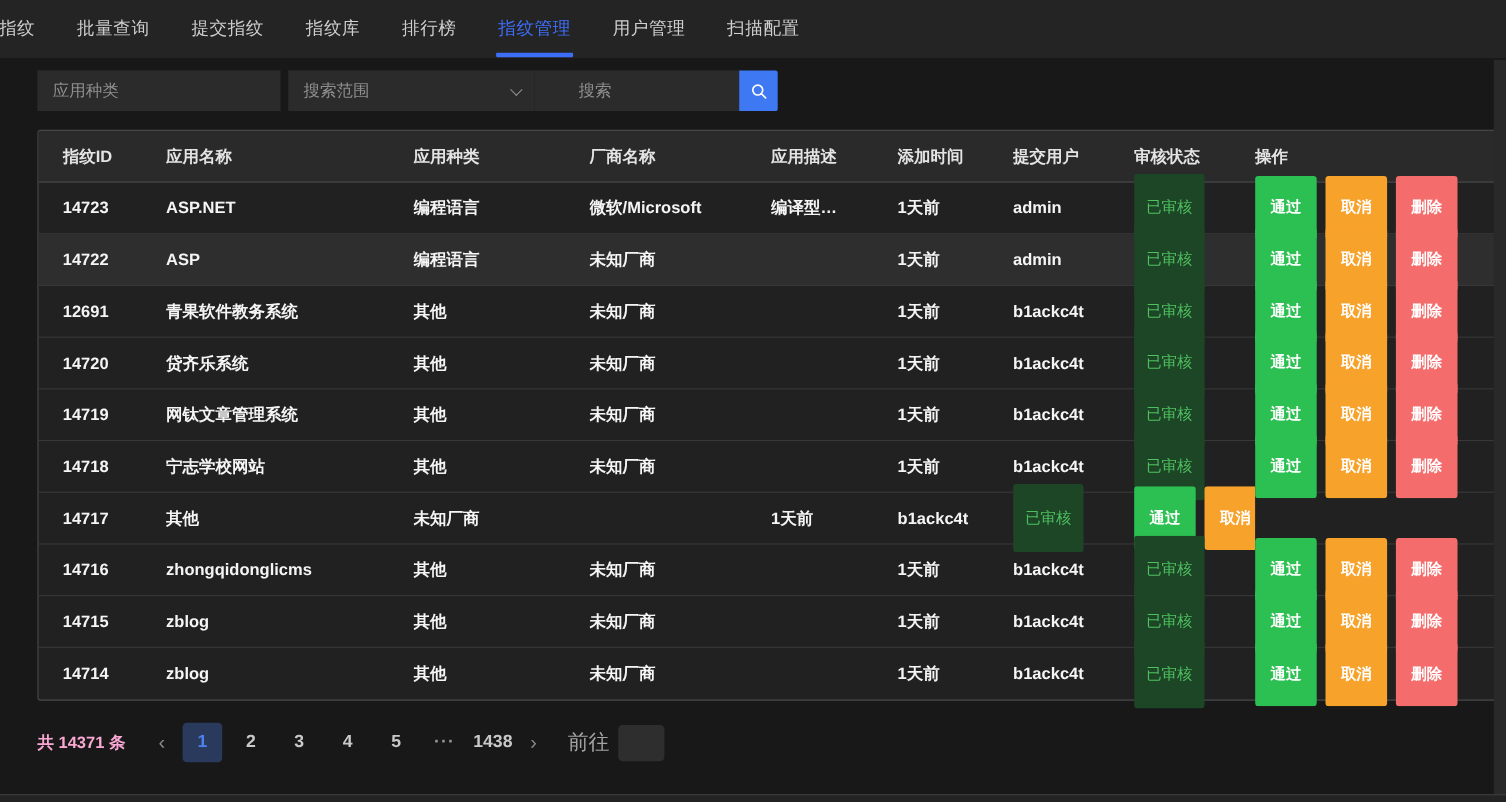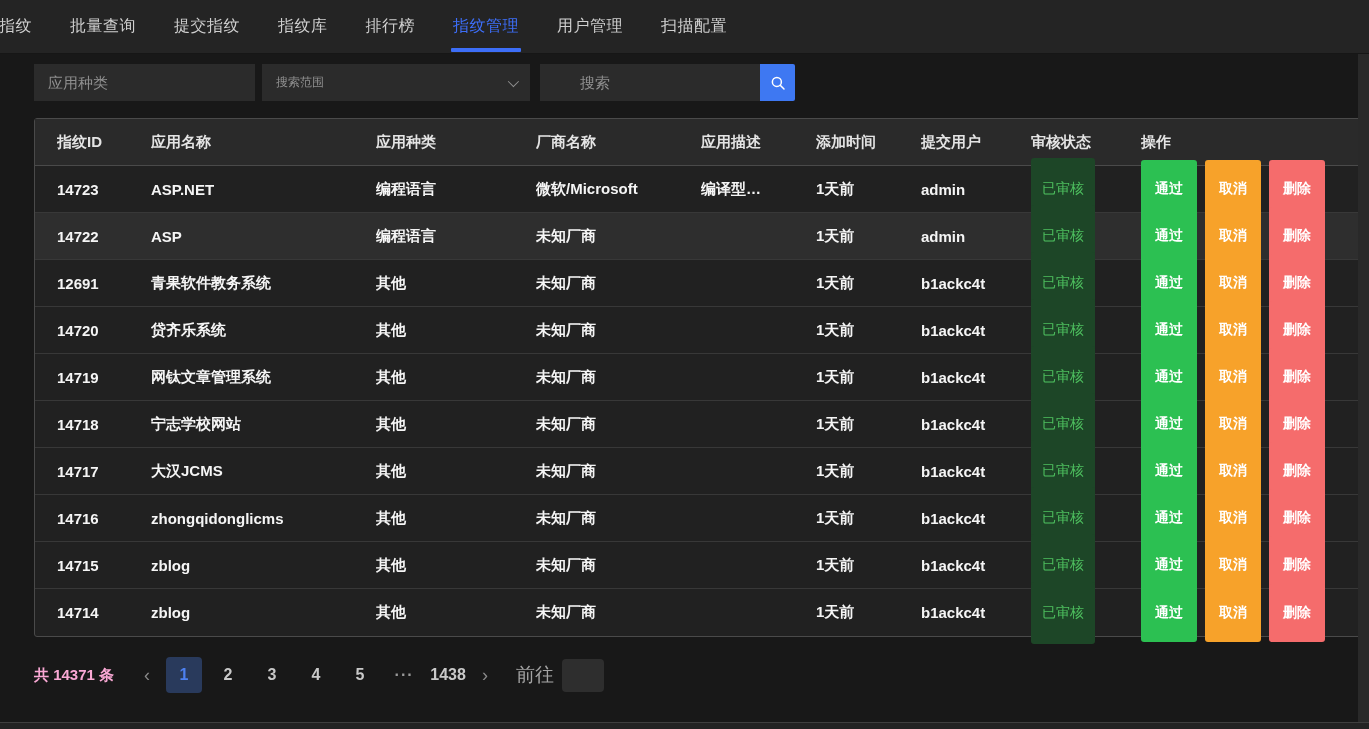--- a/index.html
+++ b/index.html
@@ -29,29 +29,29 @@
   }
   
   .searchbar { position:absolute; top:64px; left:34px; height:37px; display:flex; align-items:stretch; }
   .s-input {
     background:#2b2b2b; border:none; outline:none; color:#ddd;
     font-size:15px; padding:0 14px; font-family:inherit;
   }
   .s-input::placeholder { color:#8f8f8f; }
   .cat-input { width:221px; }
   .scope-select {
-    width:268px; margin-left:7px; background:#2b2b2b; color:#8f8f8f;
-    font-size:12px; display:flex; align-items:center; justify-content:space-between;
+    width:224px; margin-left:7px; background:#2b2b2b; color:#8f8f8f;
+    font-size:15px; display:flex; align-items:center; justify-content:space-between;
     padding:0 14px; cursor:pointer;
   }
   .chev {
     width:8px; height:8px; border-right:1.5px solid #8f8f8f; border-bottom:1.5px solid #8f8f8f;
     transform:rotate(45deg) translateY(-2px);
   }
-  .kw-input { width:220px; margin-left:10px;padding-left:40px; }
+  .kw-input { width:186px; margin-left:0;padding-left:40px; }
   .search-btn {
     width:35px; background:#3e78f2; border:none; cursor:pointer;
     display:flex; align-items:center; justify-content:center; border-radius:0 2px 2px 0;
   }
   
   .table {
     position:absolute; top:118px; left:34px; width:1346px;
     background:#212121; border:1px solid #4a4a4a; border-radius:3px;
   }
   .trow, .thead {
@@ -262,21 +262,20 @@
     </div>
     <div class="cell ops">
       <button class="btn pass">通过</button>
       <button class="btn cancel">取消</button>
       <button class="btn del">删除</button>
     </div>
   </div>
 
   <div class="trow">
     <div class="cell">14717</div>
-    <div class="cell">大汉JCMS</div>
     <div class="cell">其他</div>
     <div class="cell">未知厂商</div>
     <div class="cell"></div>
     <div class="cell">1天前</div>
     <div class="cell">b1ackc4t</div>
     <div class="cell">
       <span class="badge">已审核</span>
     </div>
     <div class="cell ops">
       <button class="btn pass">通过</button>

